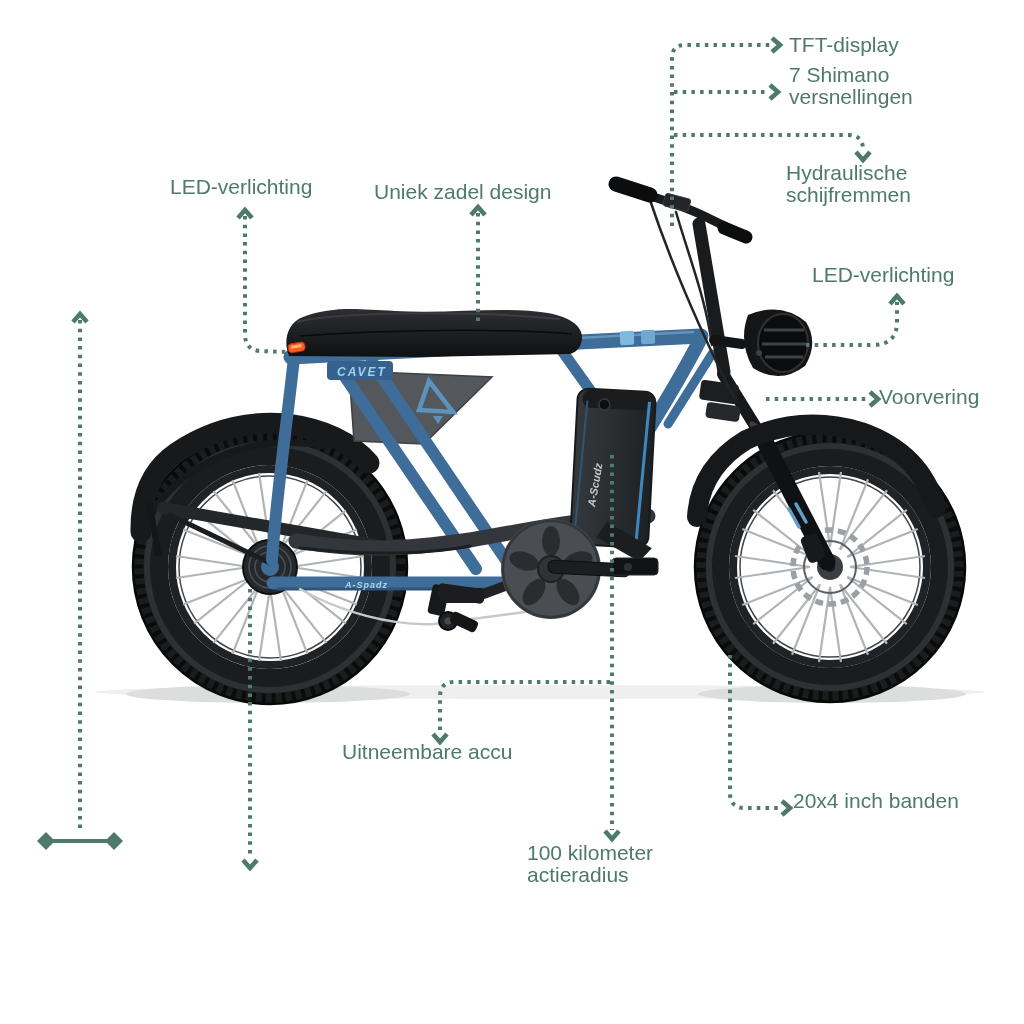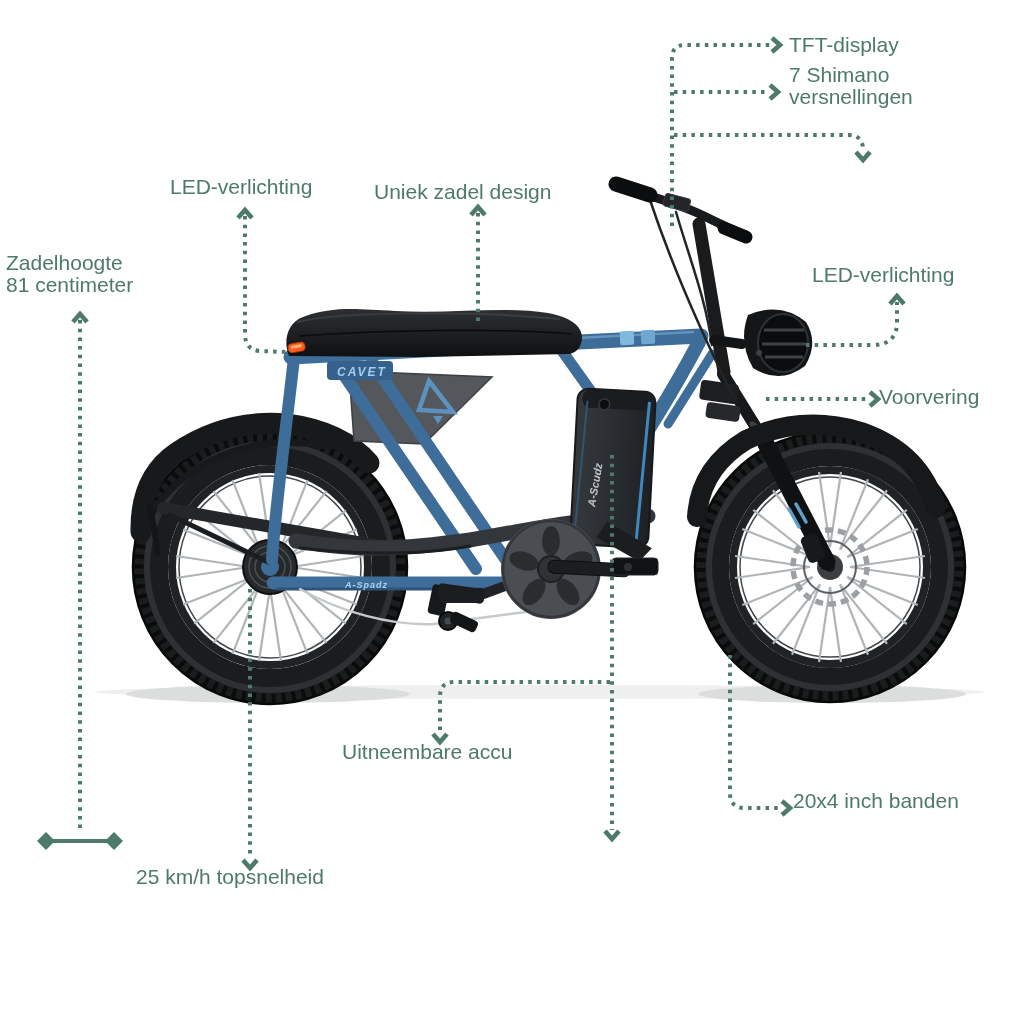--- a/index.html
+++ b/index.html
@@ -278,48 +278,51 @@
 
   <div class="lbl" style="left:789px;top:34px">
     <div>TFT-display</div>
   </div>
 
   <div class="lbl center" style="left:789px;top:64px;width:166px">
     <div>7 Shimano</div>
     <div>versnellingen</div>
   </div>
 
+  <div class="lbl center" style="left:786px;top:162px;width:166px">
+    <div>Hydraulische</div>
+    <div>schijfremmen</div>
+  </div>
 
   <div class="lbl" style="left:812px;top:264px">
     <div>LED-verlichting</div>
   </div>
 
   <div class="lbl" style="left:879px;top:386px">
     <div>Voorvering</div>
   </div>
 
   <div class="lbl" style="left:170px;top:176px">
     <div>LED-verlichting</div>
   </div>
 
   <div class="lbl" style="left:374px;top:181px">
     <div>Uniek zadel design</div>
   </div>
 
-  <div class="lbl center" style="left:6px;top:252px;width:164px">
-    <div>Zadelhoogte</div>
-    <div>81 centimeter</div>
-  </div>
 
   <div class="lbl" style="left:342px;top:741px">
     <div>Uitneembare accu</div>
   </div>
 
+  <div class="lbl center" style="left:527px;top:842px;width:166px">
+    <div>100 kilometer</div>
+    <div>actieradius</div>
+  </div>
 
   <div class="lbl" style="left:793px;top:790px">
     <div>20x4 inch banden</div>
   </div>
 
   <div class="lbl center" style="left:136px;top:866px;width:230px">
-    <div>25 km/h topsnelheid</div>
   </div>
 
 </div>
 
 </body></html>

